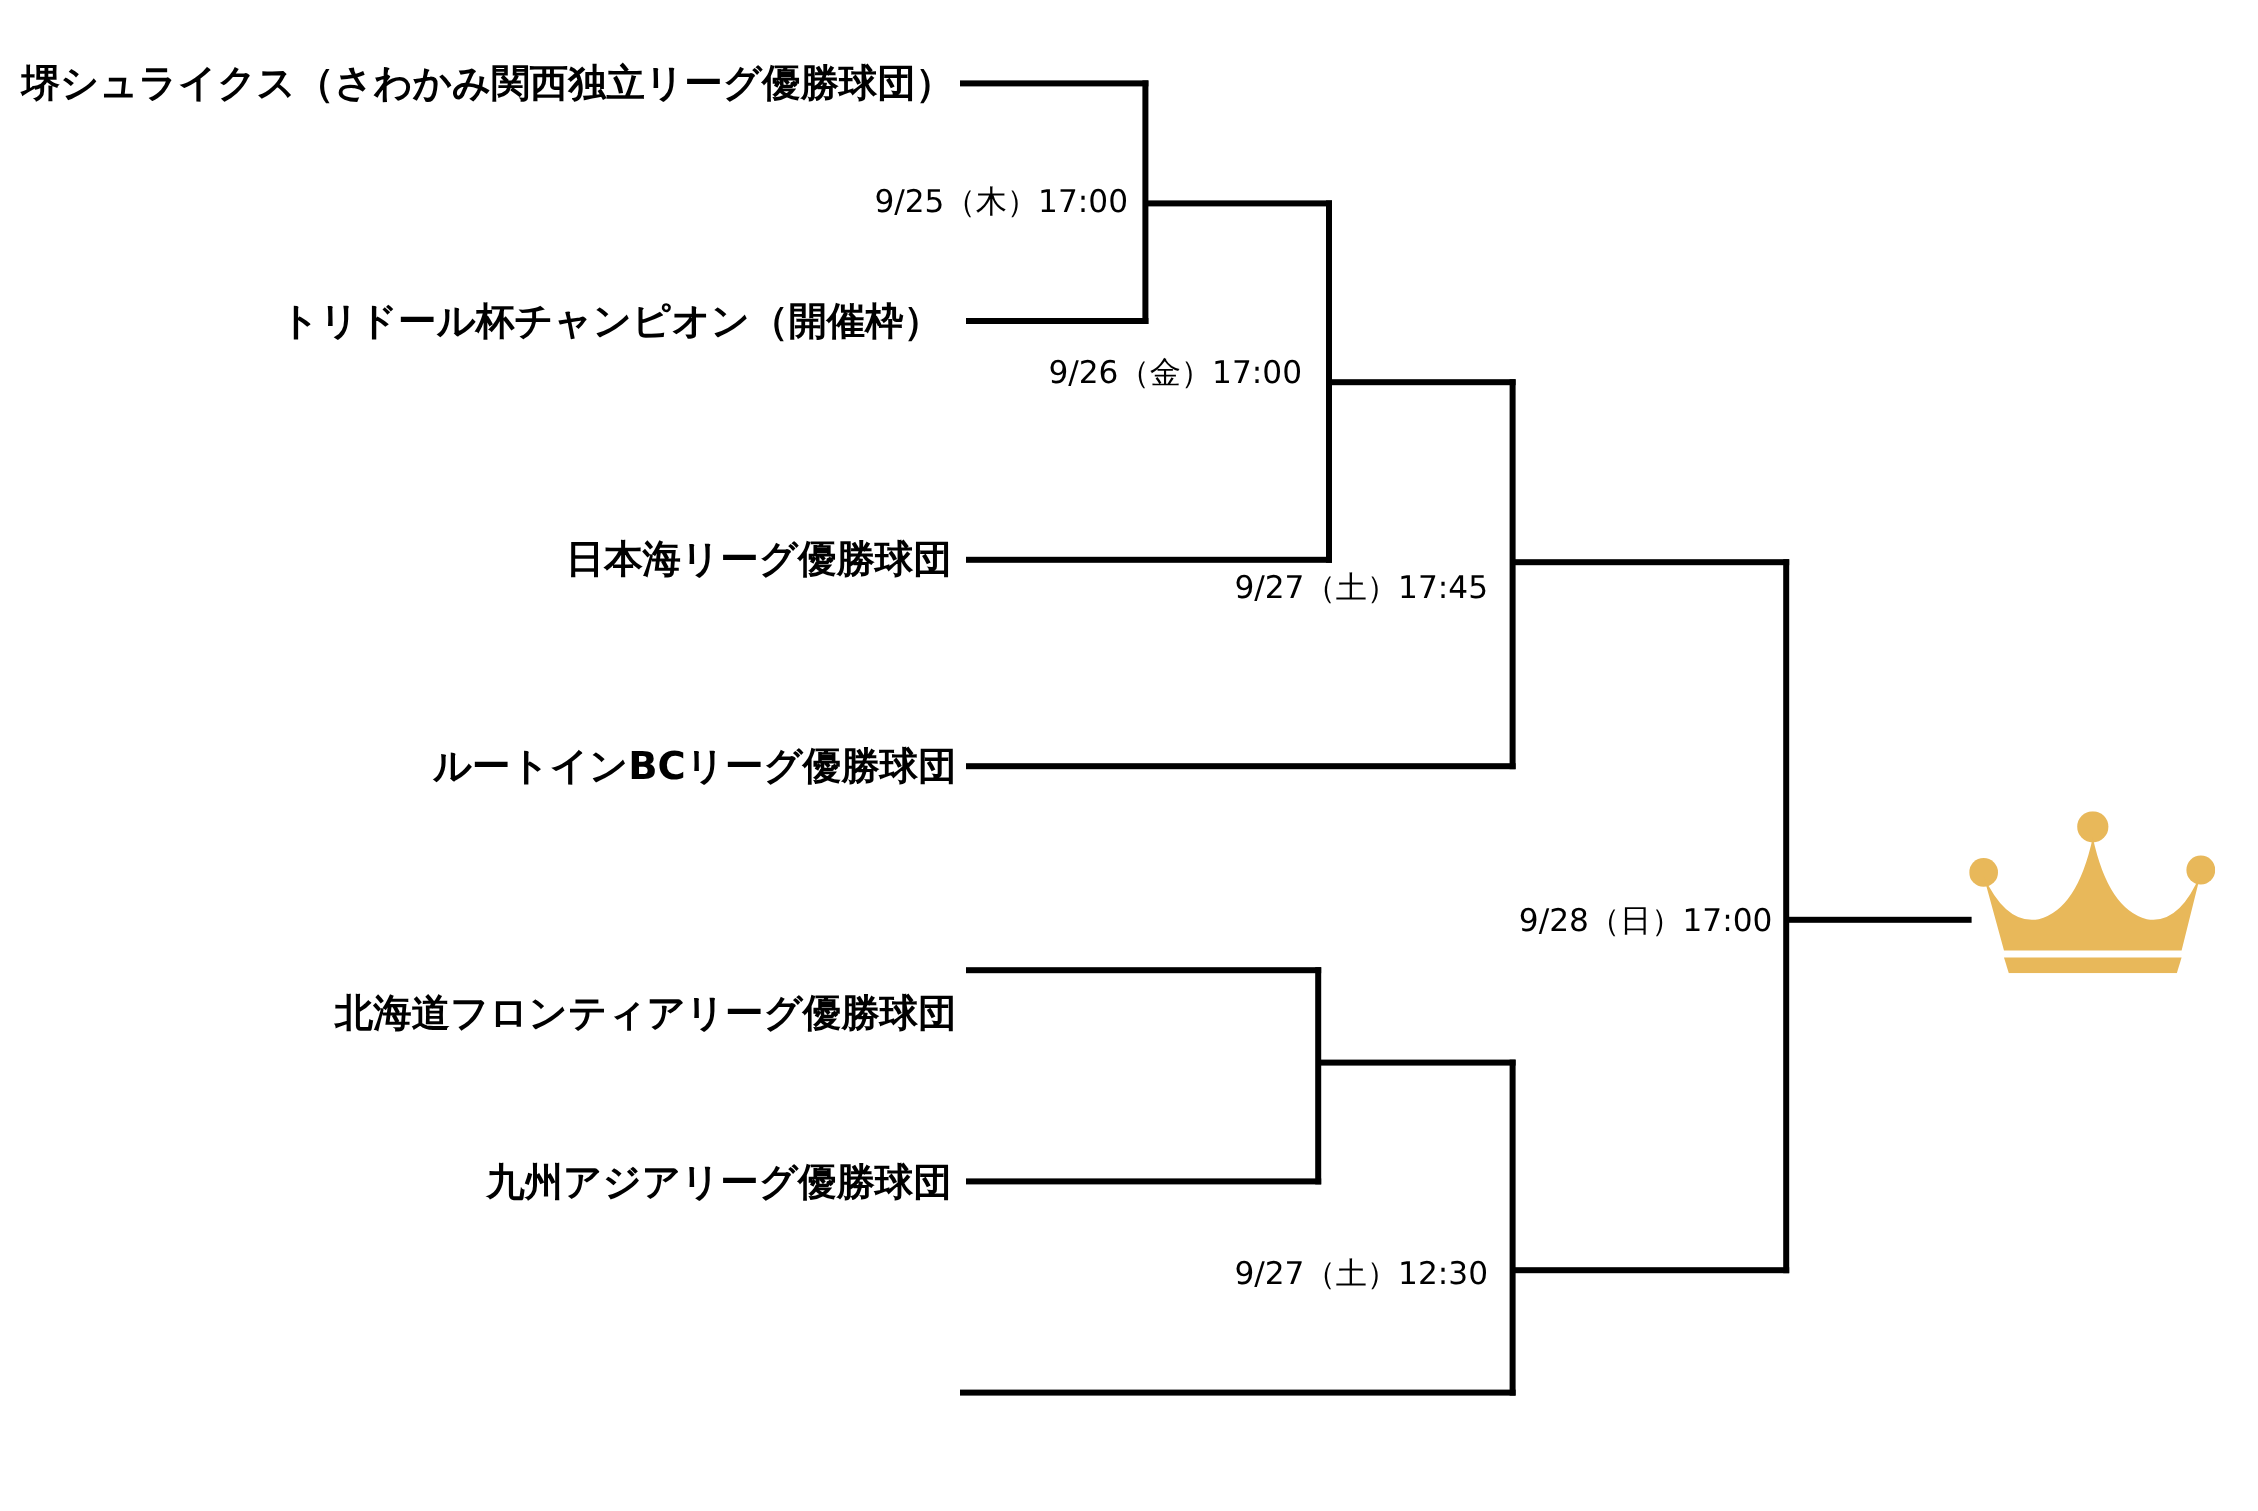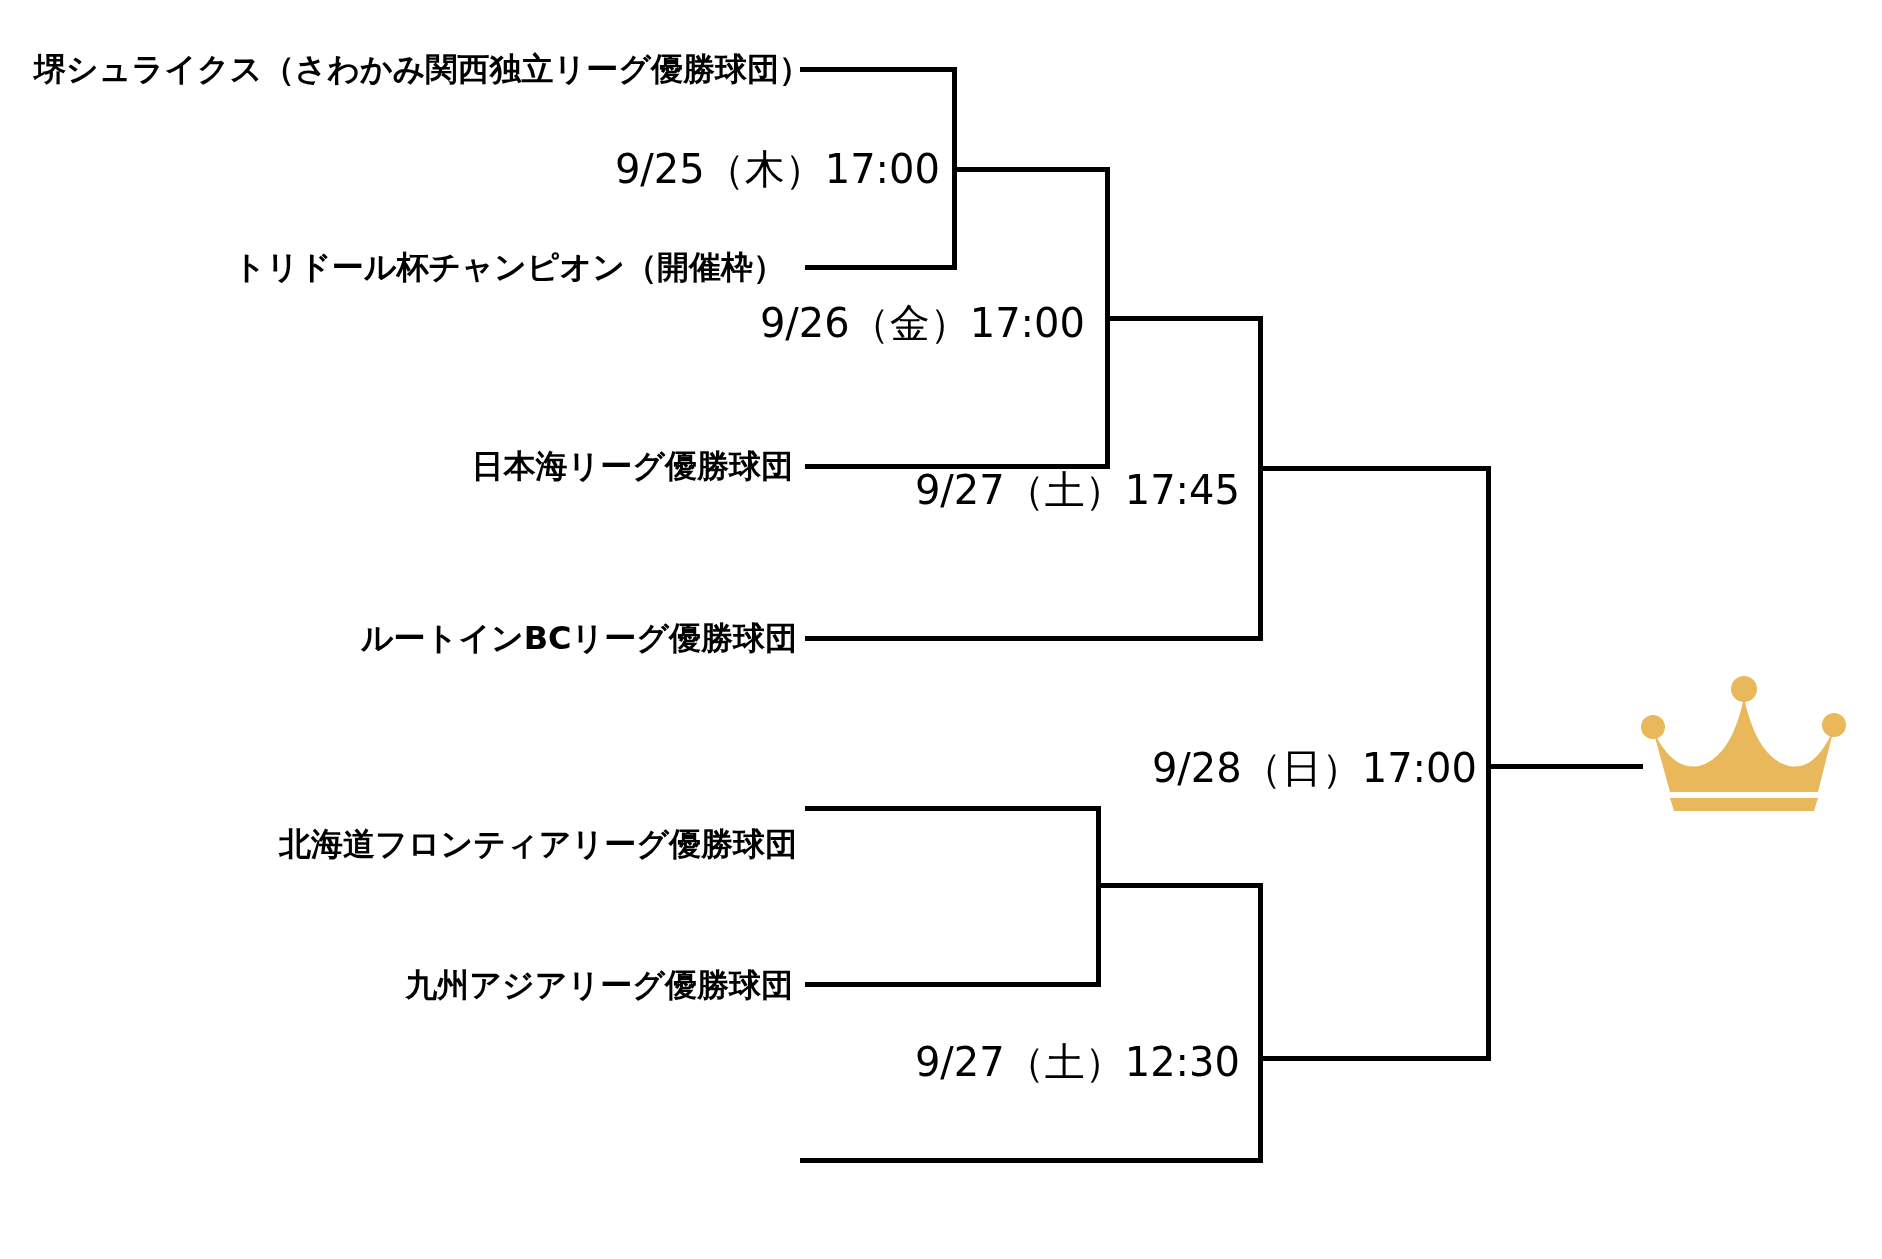--- a/index.html
+++ b/index.html
@@ -22,37 +22,37 @@
     font-size: 32px;
     font-weight: 700;
     line-height: 46px;
     text-align: right;
     white-space: nowrap;
   }
   
   .lbl {
     position: absolute;
     width: 420px;
-    font-size: 40px;
+    font-size: 26px;
     font-weight: 400;
     line-height: 38px;
     text-align: right;
     white-space: nowrap;
   }
   
-  #t1 { left: 16px;    top: 46px;   width: 795px; }
+  #t1 { left: 0px;    top: 46px;   width: 795px; }
   #t2 { left: 0px;    top: 244px;  width: 785px; }
   #t3 { left: 0px;    top: 443px;  width: 793px; }
   #t4 { left: 0px;    top: 615px;  width: 797px; }
   #t5 { left: 0px;    top: 787px;  width: 797px; margin-top: 34px; }
   #t6 { left: 0px;    top: 962px;  width: 793px; }
   #t7 { left: 302px;  top: 1092px; width: 600px; text-align: center; line-height: 44px; }
   
   #m1 { left: 520px;  top: 150px;  }
-  #m2 { left: 665px;  top: 304px; text-align: right;  }
+  #m2 { left: 665px;  top: 292px; text-align: right;  }
   #m3 { left: 820px;  top: 471px;  }
   #m4 { left: 661px;  top: 868px;  }
   #m5 { left: 820px;  top: 1043px; }
   #mf { left: 1057px; top: 749px;  }
   
   #lt1 { left: 800px;  top: 67px;   width: 157px; }
   #lt2 { left: 805px;  top: 265px;  width: 152px; }
   #lt3 { left: 805px;  top: 464px;  width: 305px; }
   #lt4 { left: 805px;  top: 636px;  width: 458px; }
   #lt5 { left: 805px;  top: 806px;  width: 296px; }

